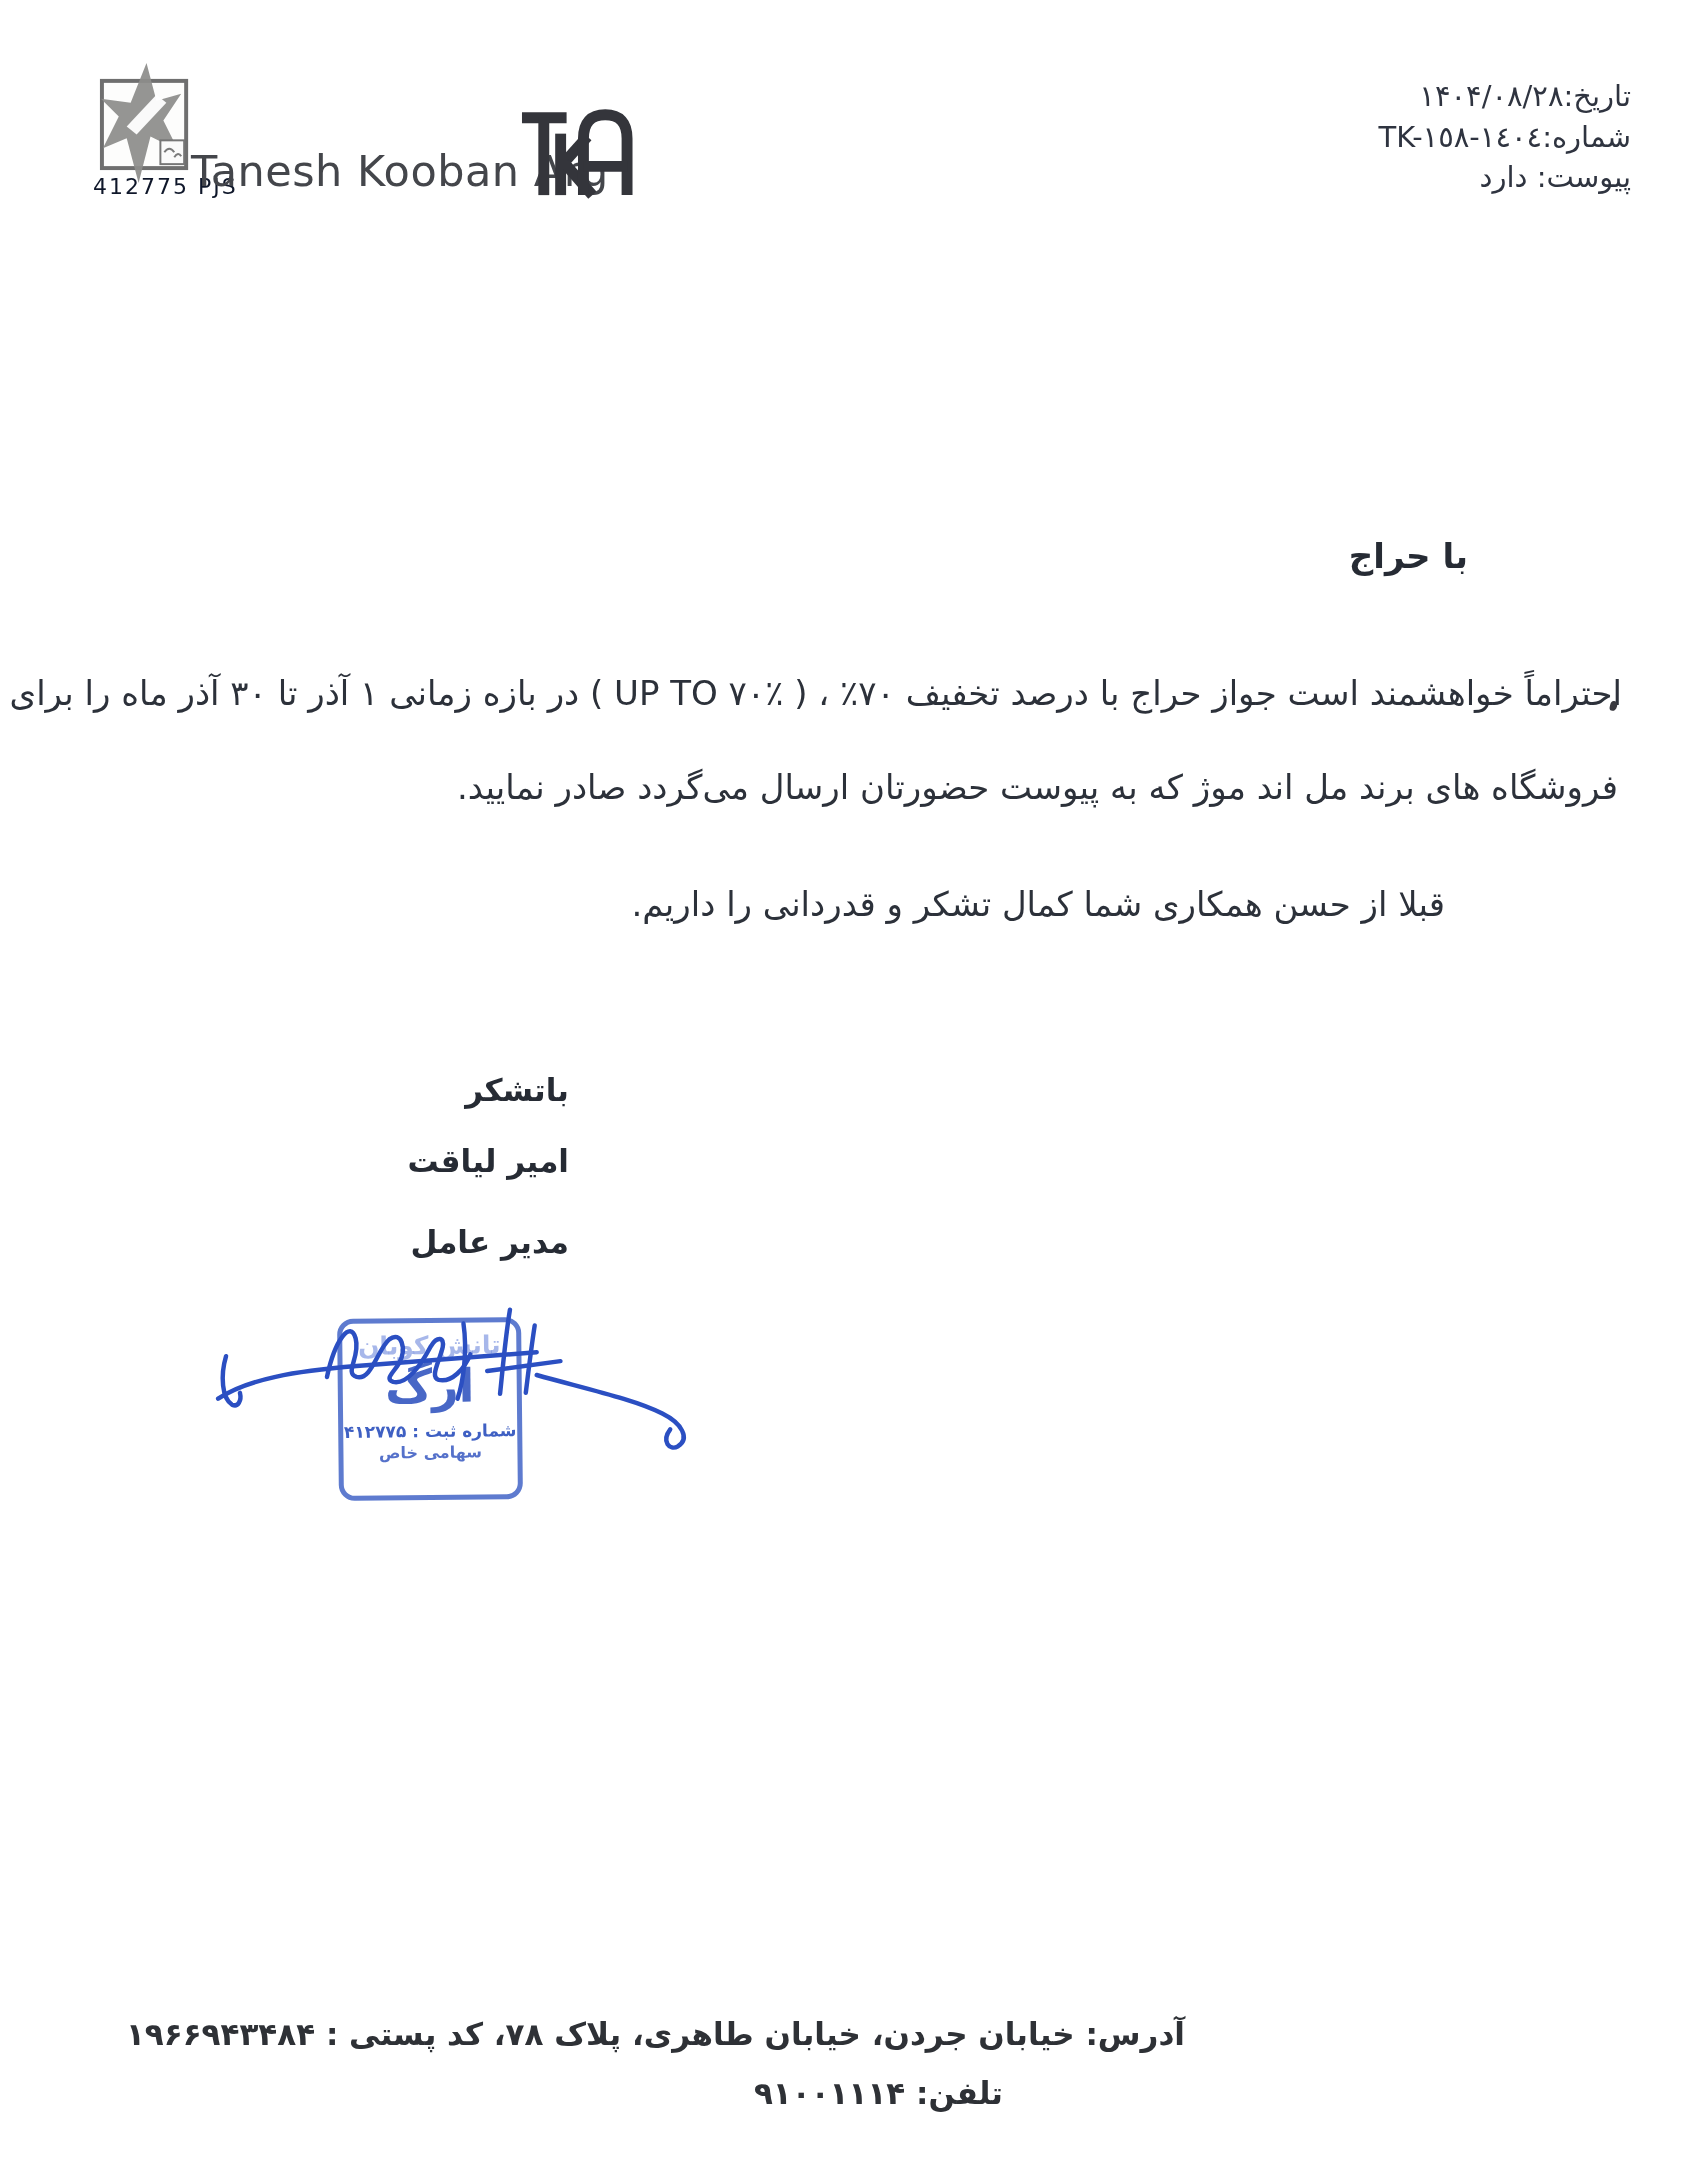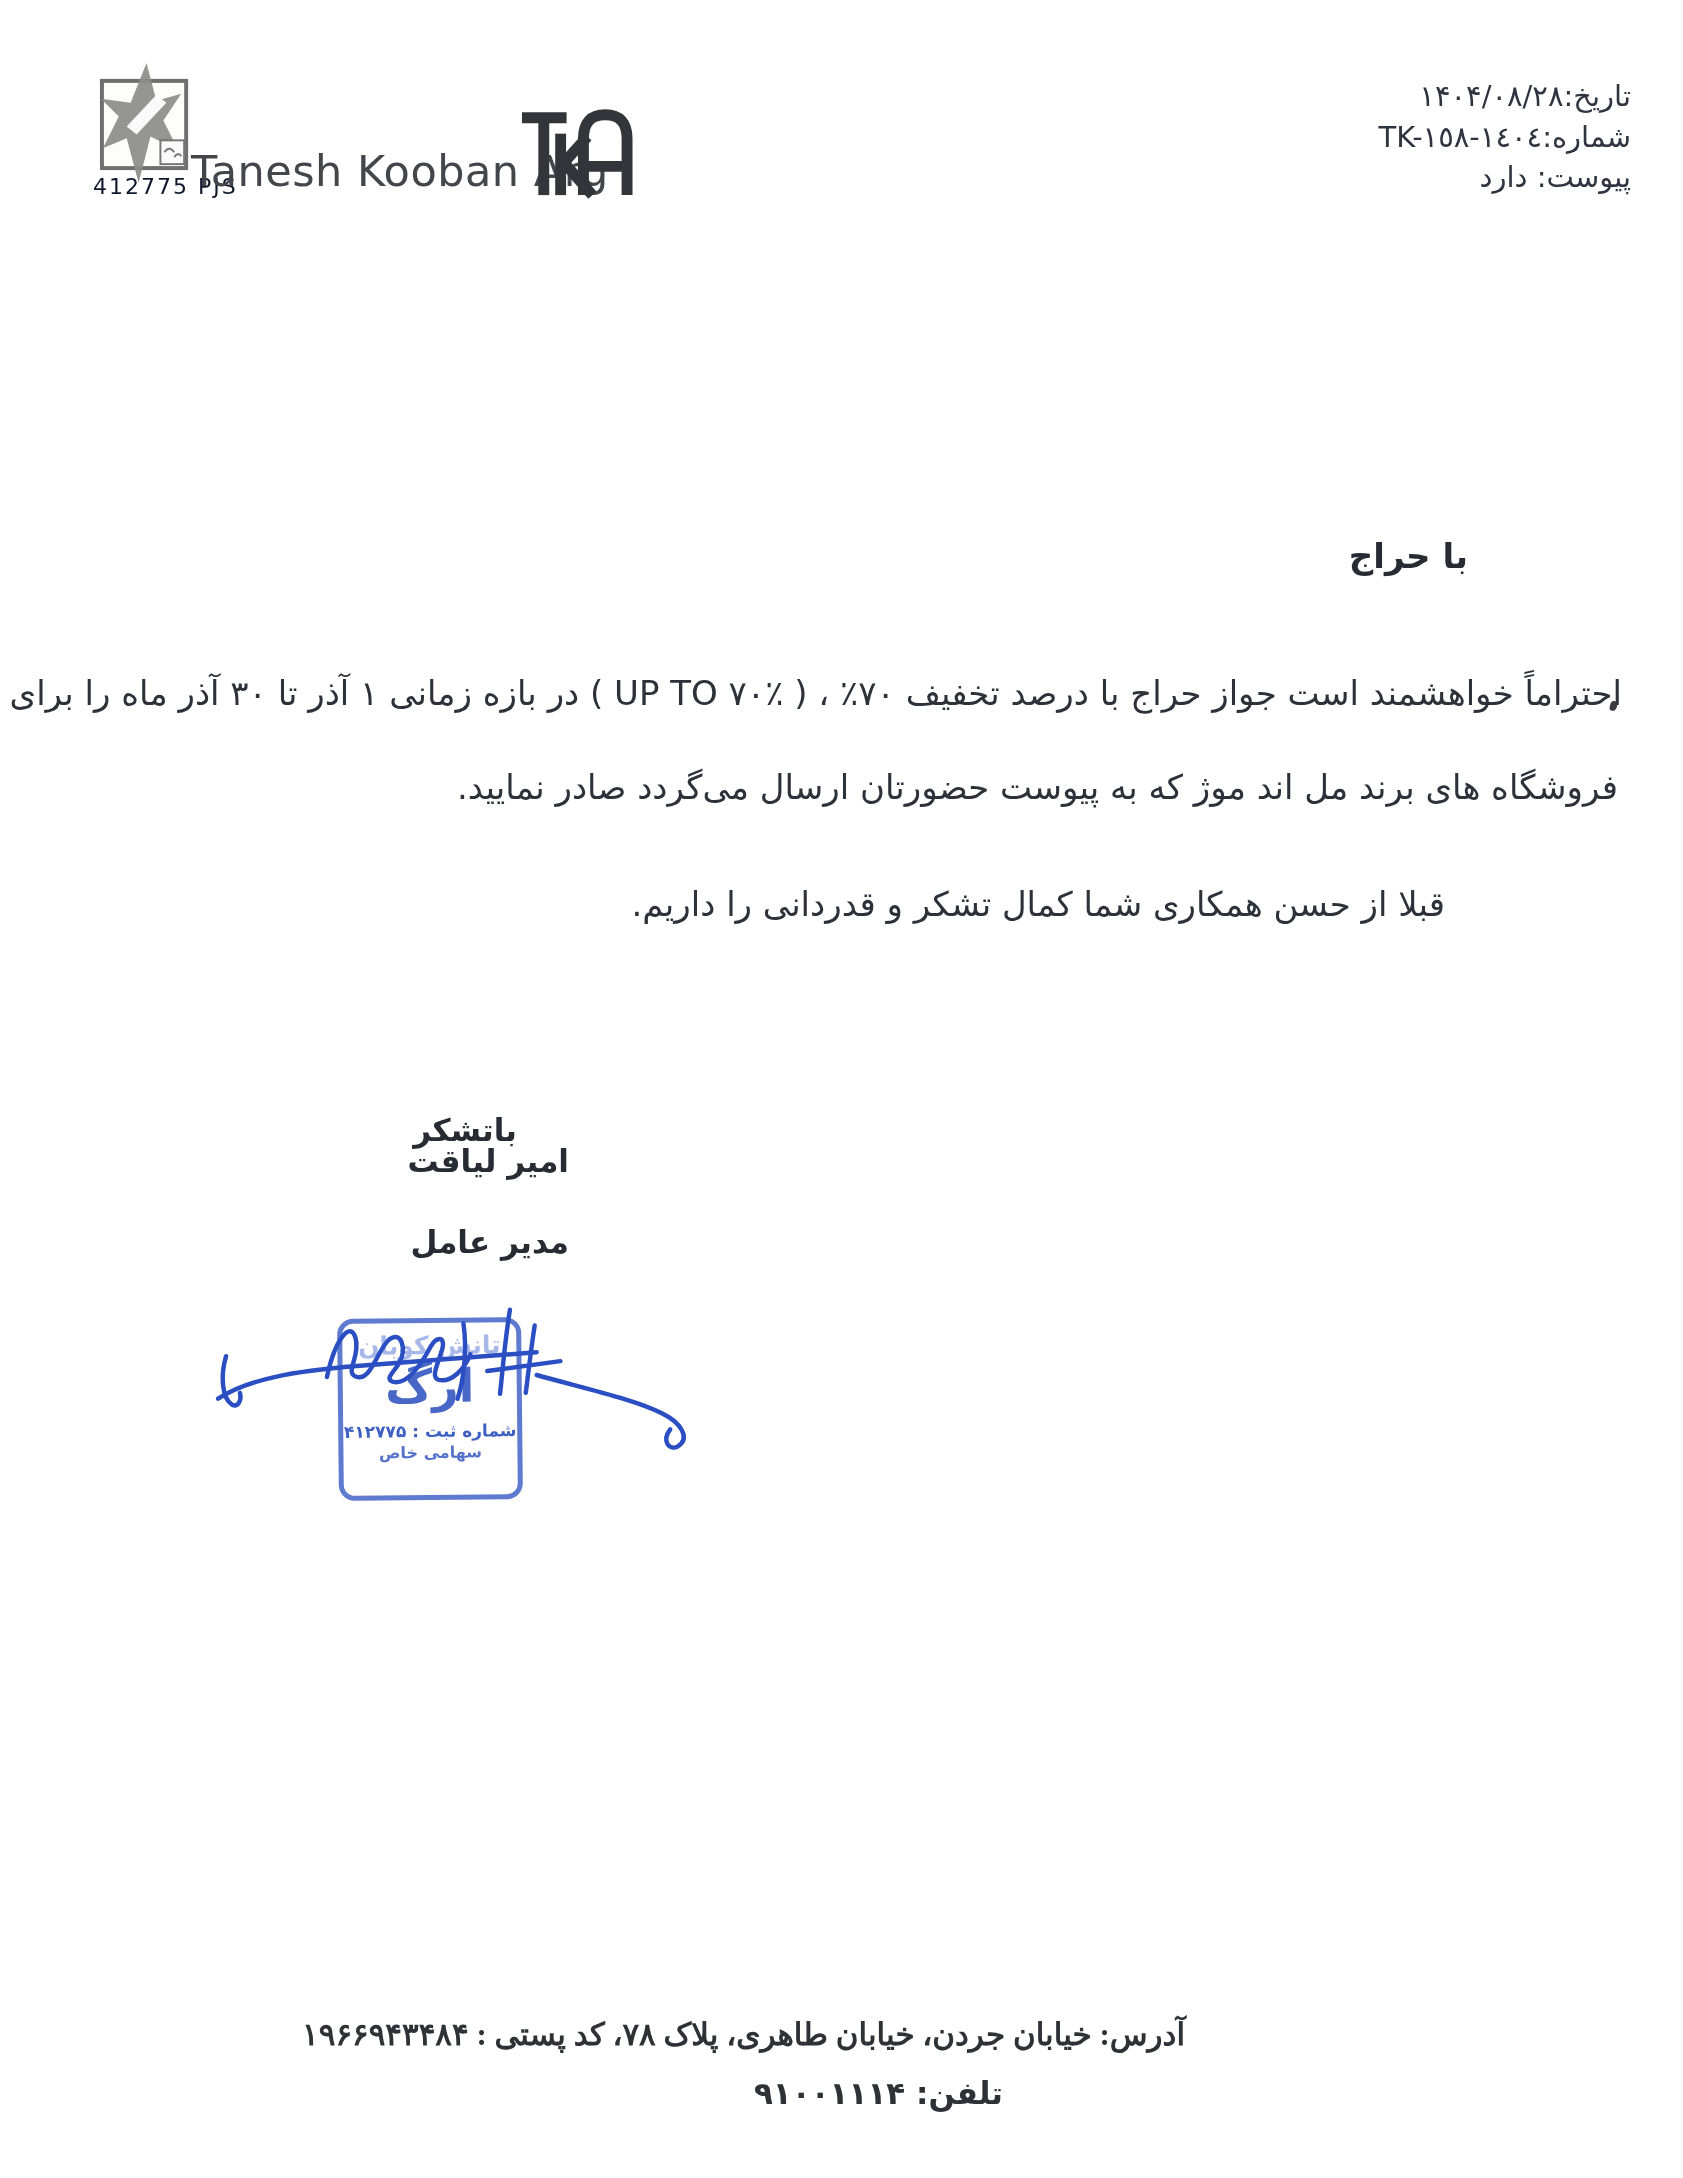--- a/index.html
+++ b/index.html
@@ -82,21 +82,21 @@
   <div class="abs rtl salutation" style="right:215px;top:536px;">با حراج</div>
 
   <div class="abs rtl bodyline" style="right:61px;top:673px;">
     <span>احتراماً خواهشمند است جواز حراج با درصد تخفیف ۷۰٪ ، ( </span><span class="ltr-token" dir="ltr" style="unicode-bidi:isolate;">UP TO ۷۰٪</span><span> ) در بازه زمانی ۱ آذر تا ۳۰ آذر ماه را برای تمامی</span>
   </div>
 
   <div class="abs rtl bodyline" style="right:238px;top:884px;">قبلا از حسن همکاری شما کمال تشکر و قدردانی را داریم.</div>
 
   <div class="abs rtl bodyline" style="right:65px;top:767px;">فروشگاه های برند مل اند موژ که به پیوست حضورتان ارسال می‌گردد صادر نمایید.</div>
 
-  <div class="abs rtl sig-line" style="right:1166px;top:1072px;margin-top:40px;">باتشکر</div>
+  <div class="abs rtl sig-line" style="right:1114px;top:1072px;">باتشکر</div>
   <div class="abs rtl sig-line" style="right:1114px;top:1143px;">امیر لیاقت</div>
   <div class="abs rtl sig-line" style="right:1114px;top:1224px;">مدیر عامل</div>
 
   <div class="abs stamp">
     <div class="co">تانش کوبان</div>
     <div class="brand">ارگ</div>
     <div class="reg">شماره ثبت : ۴۱۲۷۷۵</div>
     <div class="typ">سهامی خاص</div>
   </div>
 
@@ -108,17 +108,17 @@
       <path d="M258,42 C262,70 258,100 252,118"></path>
       <path d="M305,28 C300,58 297,95 295,113"></path>
       <path d="M330,44 C326,70 323,96 321,112"></path>
       <path d="M282,90 L356,80"></path>
       <path d="M332,94 C382,108 432,119 459,133 C479,143 487,158 475,166 C466,171 458,161 467,149"></path>
     </g>
   </svg>
 
   <div class="abs speck"></div>
 
-  <div class="abs rtl footer-line" style="right:498px;top:2016px;font-family:Liberation Serif, serif;">آدرس:  خیابان جردن، خیابان طاهری، پلاک ۷۸، کد پستی : ۱۹۶۶۹۴۳۴۸۴</div>
+  <div class="abs rtl footer-line" style="right:498px;top:2016px;">آدرس:  خیابان جردن، خیابان طاهری، پلاک ۷۸، کد پستی : ۱۹۶۶۹۴۳۴۸۴</div>
   <div class="abs rtl footer-line" style="right:680px;top:2075px;">تلفن: ۹۱۰۰۱۱۱۴</div>
 
 </div>
 
 
 </body></html>

